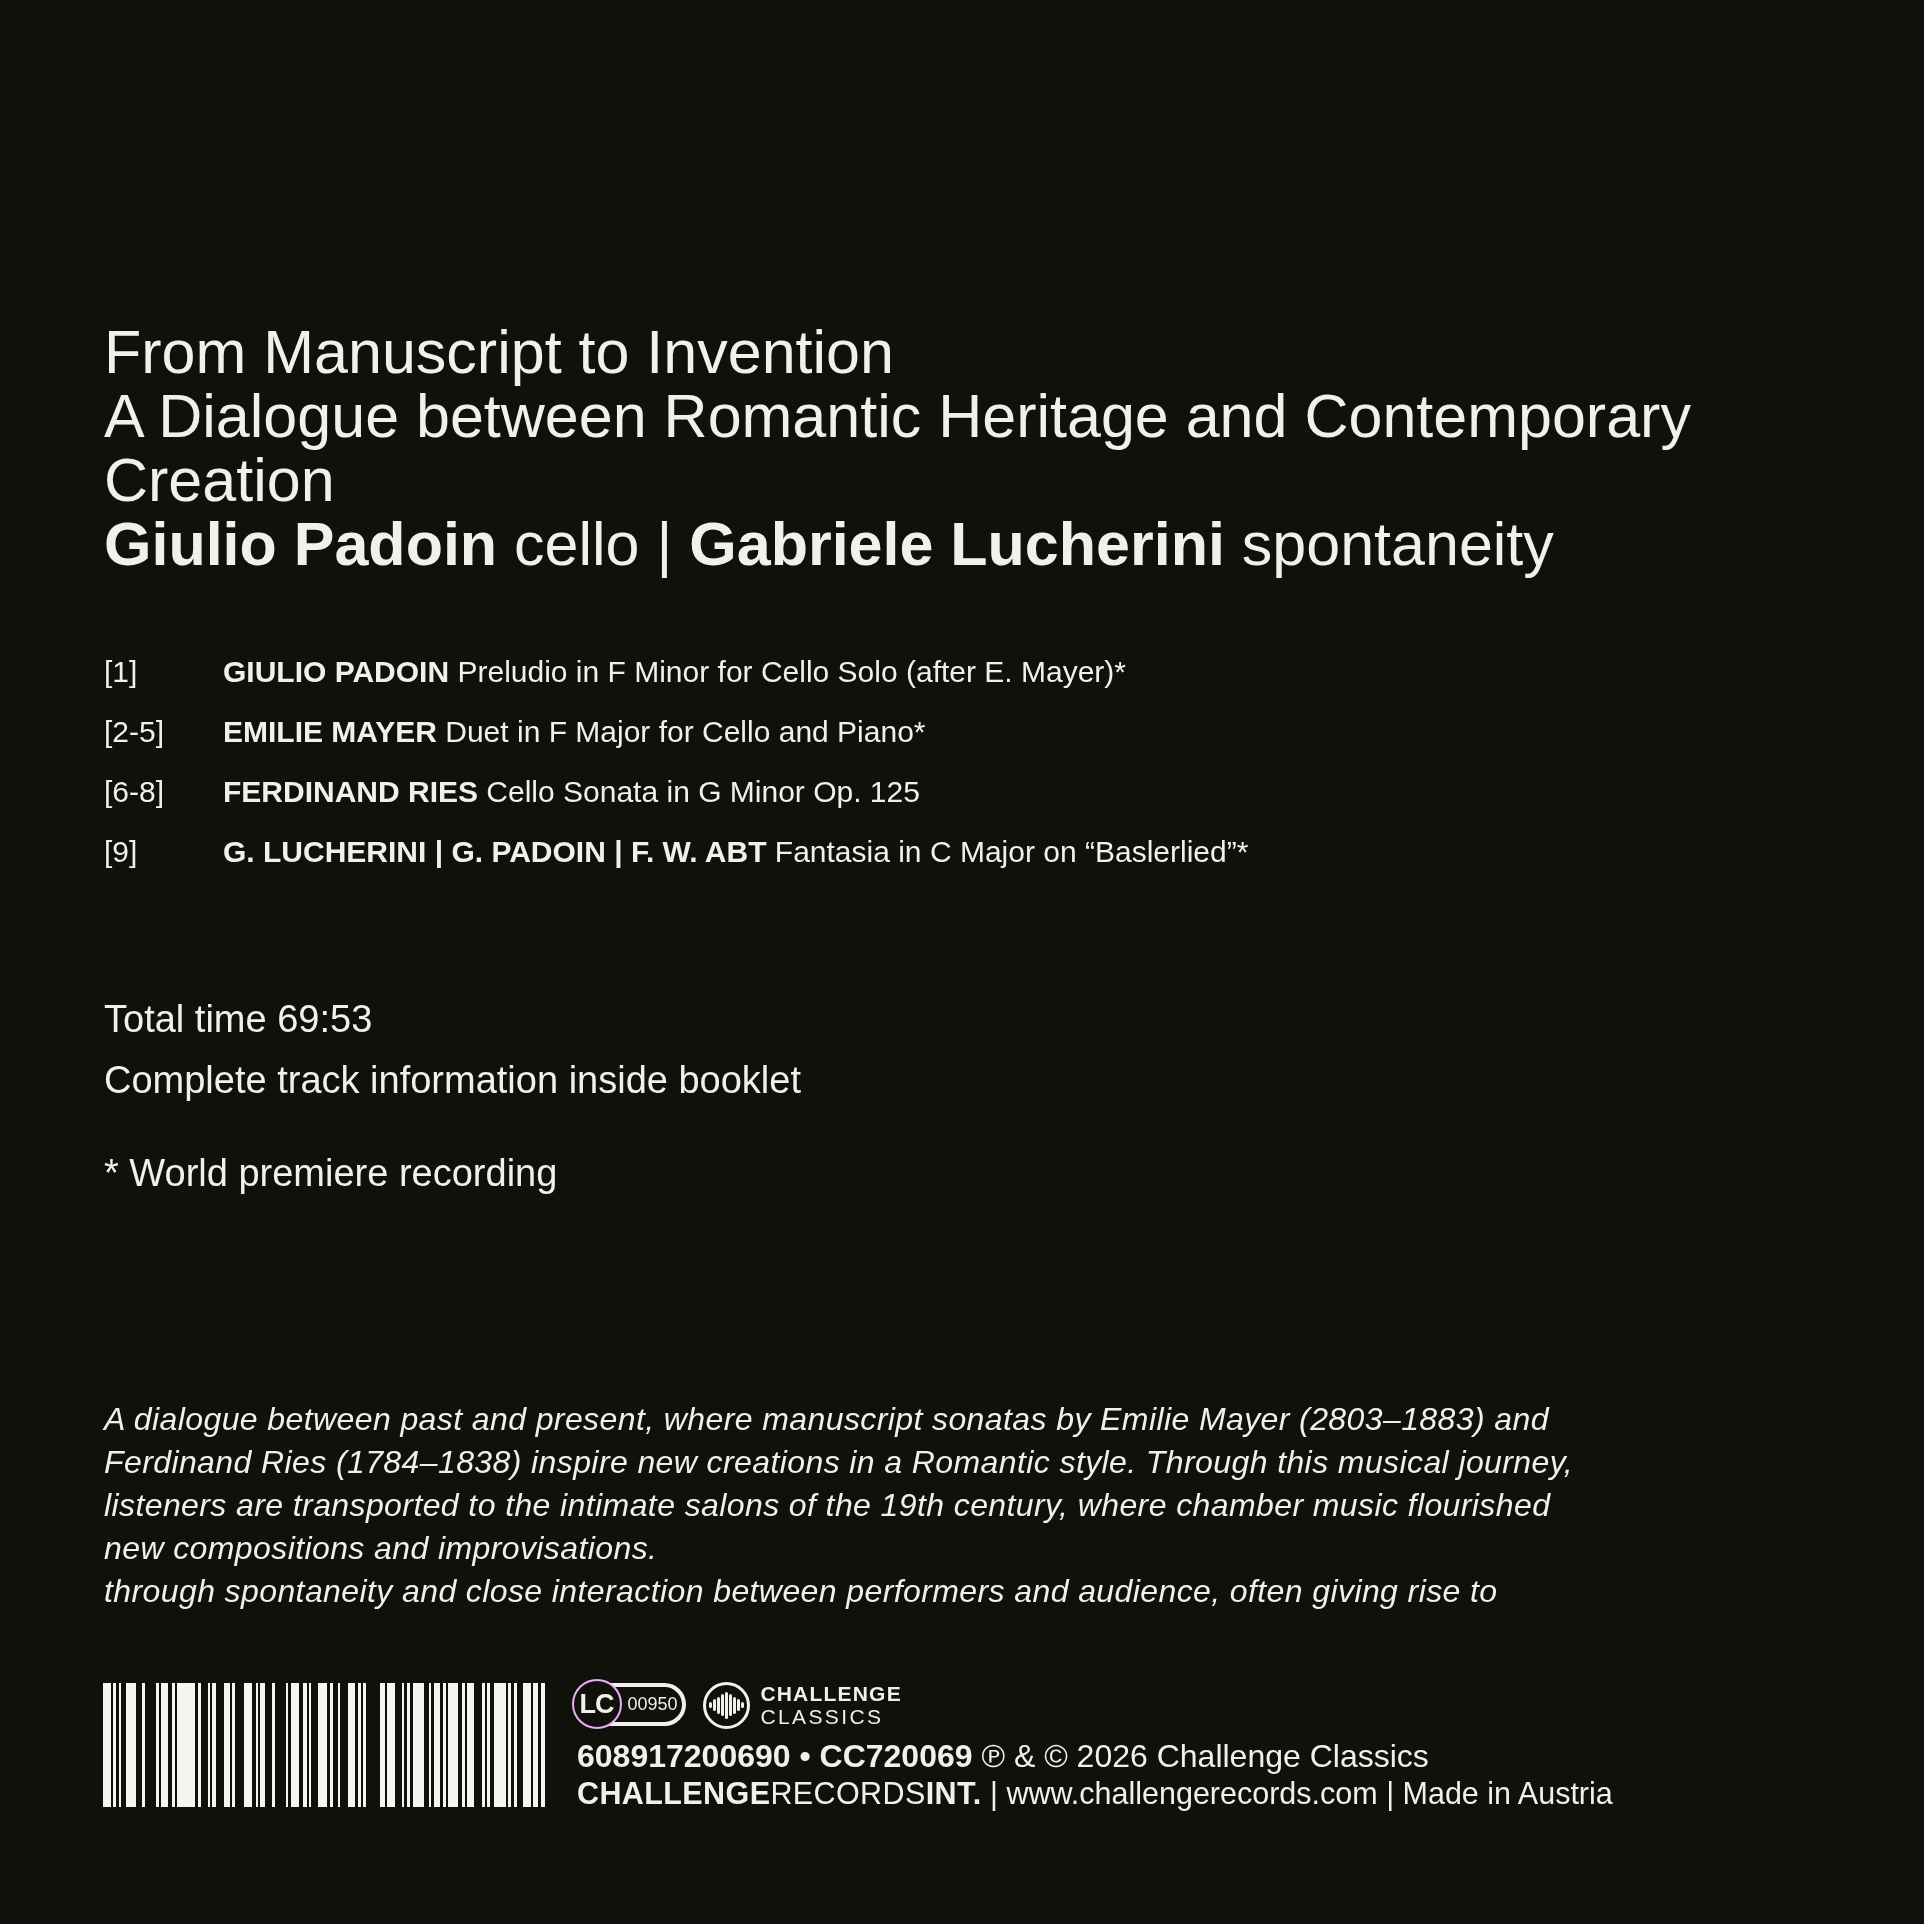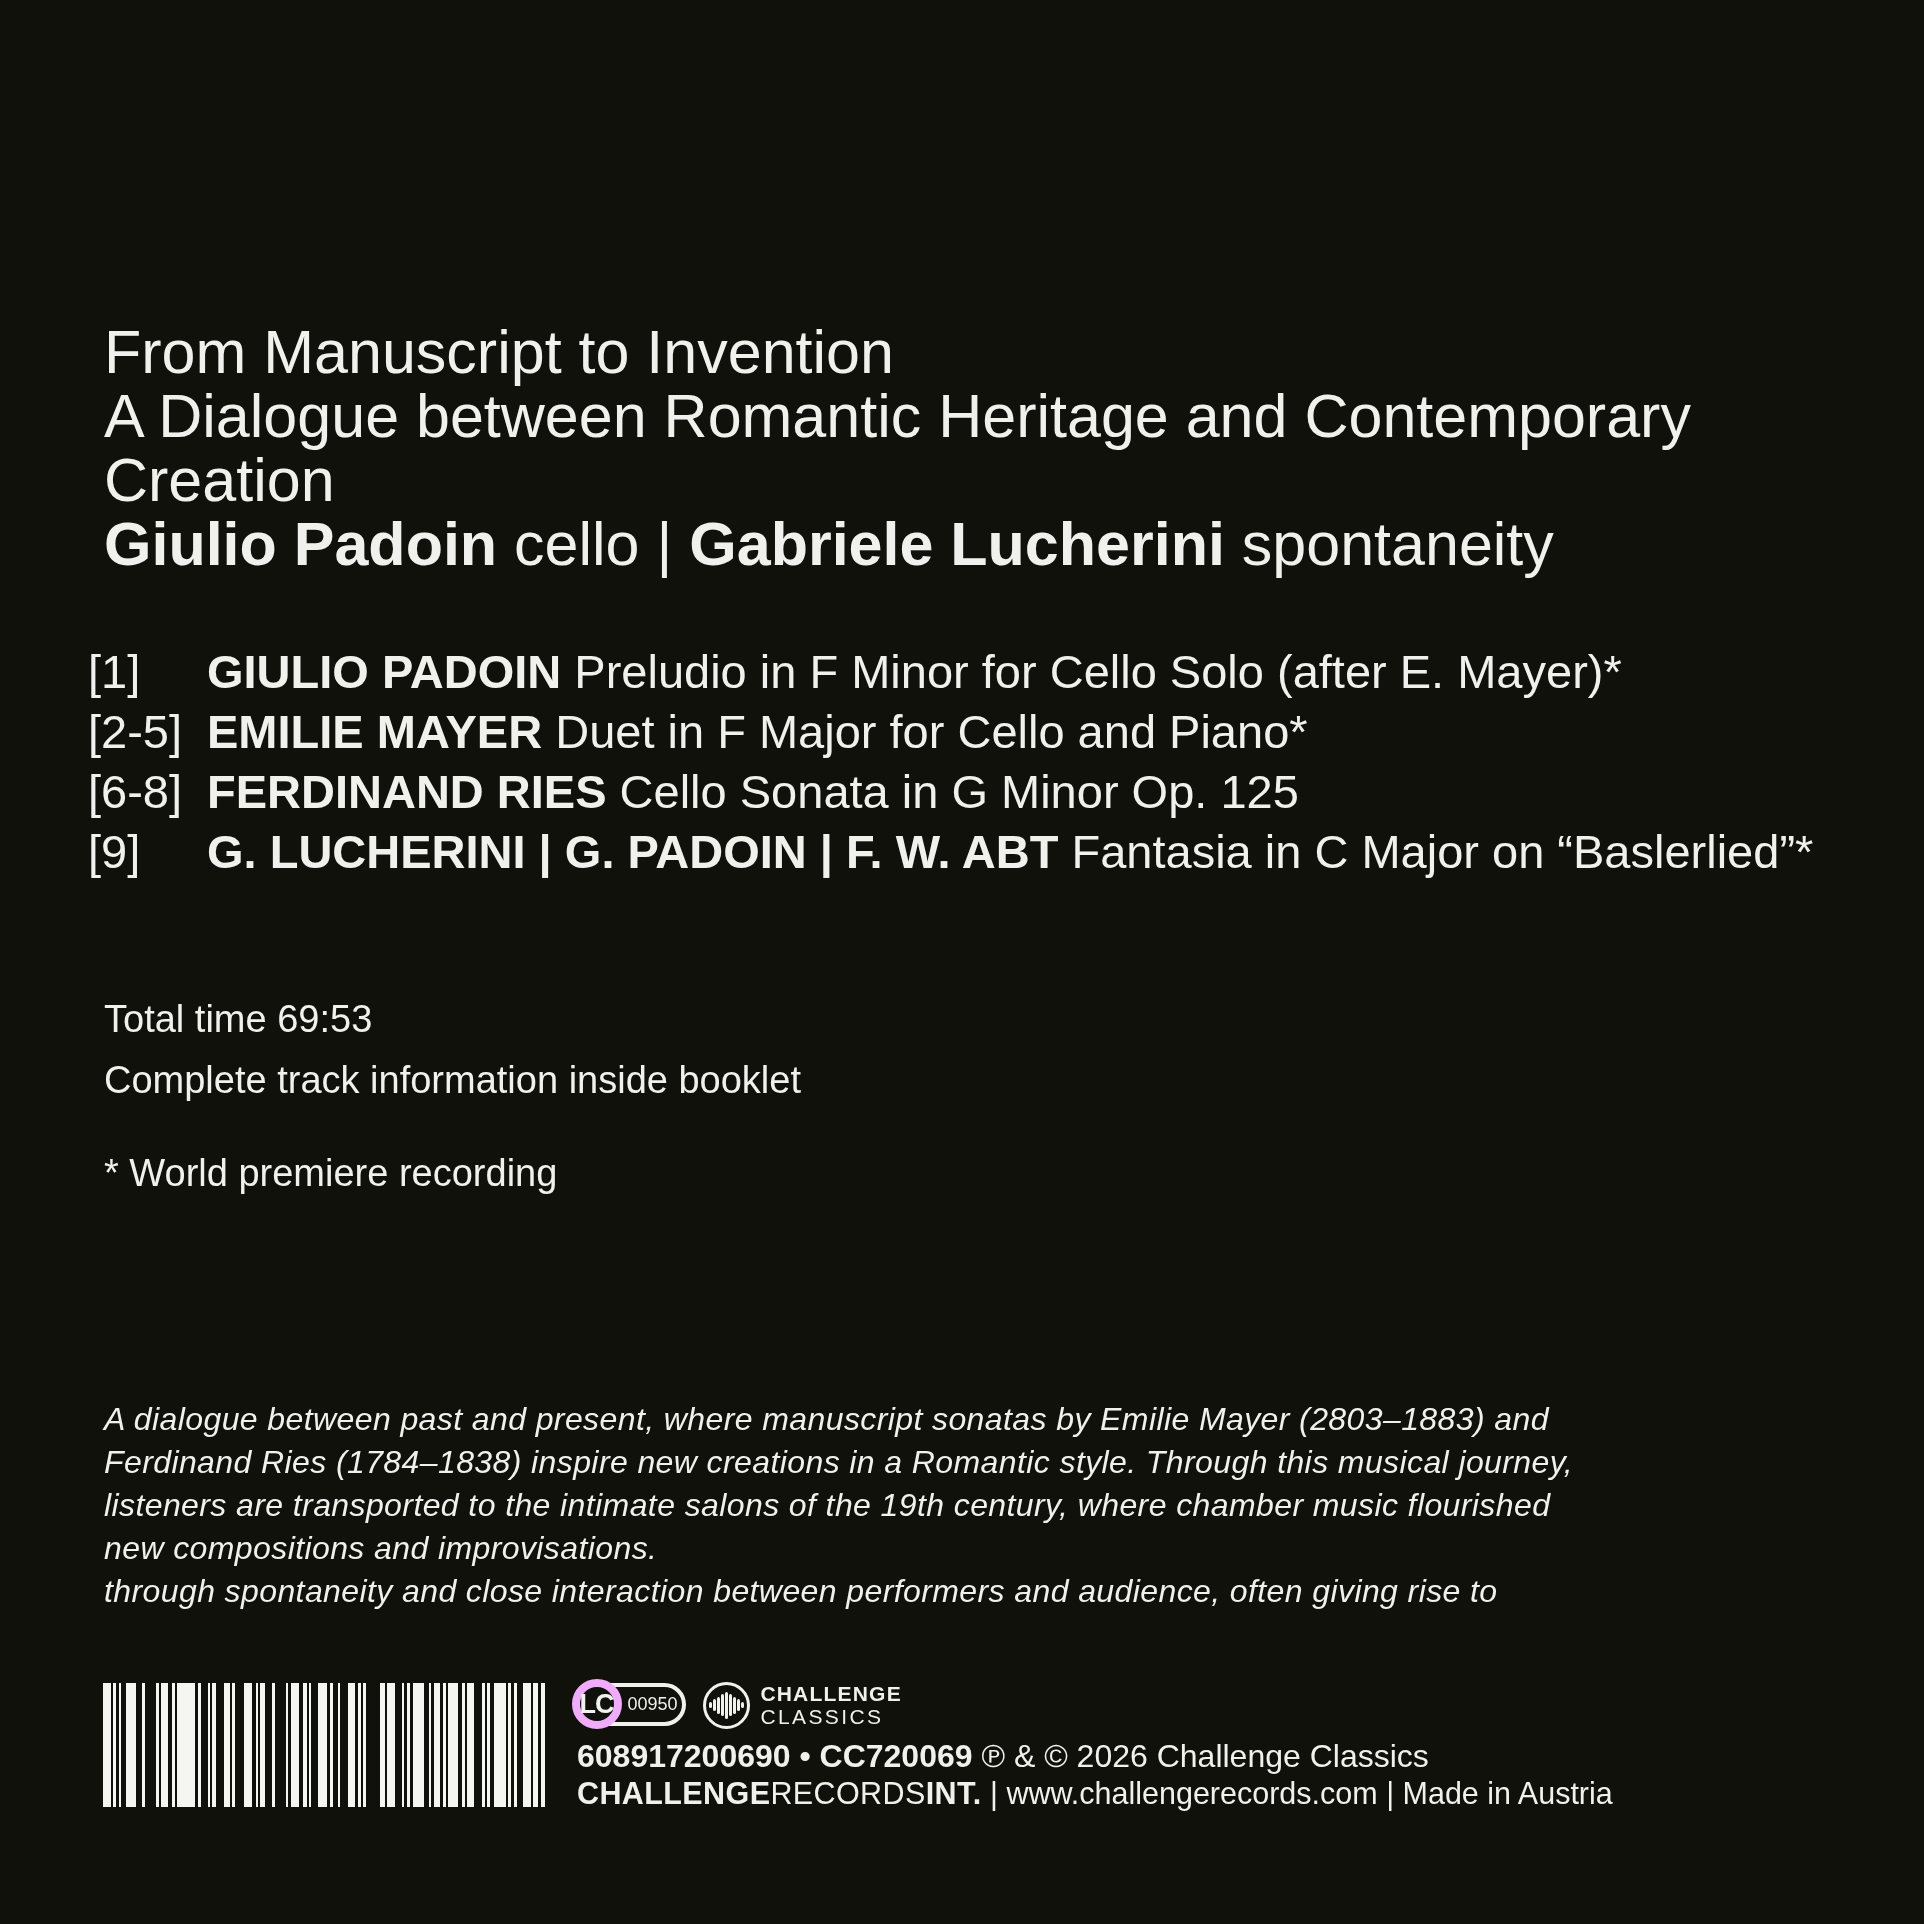--- a/index.html
+++ b/index.html
@@ -7,39 +7,39 @@
     position:relative;width:1925px;height:1925px;overflow:hidden;
     background:#10110b;color:#f0f0ec;
     font-family:"Liberation Sans","DejaVu Sans",sans-serif;
     -webkit-font-smoothing:antialiased;
   }
   .abs{position:absolute;}
   
   #header{left:104px;top:320px;line-height:64px;font-size:61px;font-weight:400;}
   #header .bold{font-weight:700;}
   
-  #tracklist{left:88px;top:642px;font-size:47px;}
+  #tracklist{left:104px;top:642px;font-size:30px;}
   .track-row{height:60px;line-height:60px;white-space:nowrap;}
   .track-num{display:inline-block;width:119px;font-weight:400;}
   .track-composer{font-weight:700;}
   .track-title{font-weight:400;}
   
   #info{left:104px;top:989px;font-size:38px;line-height:61px;}
   #premiere{left:104px;top:1153px;font-size:38px;line-height:40px;}
   
   #description{left:104px;top:1398px;font-size:32px;line-height:43px;font-style:italic;letter-spacing:0.4px;}
   
   #barcode{left:103px;top:1683px;width:456px;height:124px;display:flex;align-items:stretch;overflow:hidden;}
   #barcode span{flex:0 0 auto;height:100%;}
   #barcode .bc-bar{background:#f5f5f2;}
   #barcode .bc-gap{background:transparent;}
   
   #lc-badge{left:574px;top:1681px;width:114px;height:47px;}
   #lc-pill{position:absolute;left:0;top:1.6px;width:112px;height:43px;border:4px solid #f0f0ec;border-radius:24px;box-sizing:border-box;}
-  #lc-circle{position:absolute;left:-2.4px;top:-1.6px;width:50px;height:50px;border:8px solid #f0abfc;border-radius:50%;box-sizing:border-box;background:#10110b;display:flex;align-items:center;justify-content:center;font-size:27px;font-weight:700;letter-spacing:-0.8px;}
+  #lc-circle{position:absolute;left:-2.4px;top:-1.6px;width:50px;height:50px;border:2px solid #f0abfc;border-radius:50%;box-sizing:border-box;background:#10110b;display:flex;align-items:center;justify-content:center;font-size:27px;font-weight:700;letter-spacing:-0.8px;}
   #lc-number{position:absolute;left:48px;top:1.6px;width:61px;height:43px;display:flex;align-items:center;justify-content:center;font-size:18px;font-weight:400;letter-spacing:0px;}
   
   #cc-logo{left:703px;top:1681px;height:48px;display:flex;align-items:center;}
   #cc-circle{width:47px;height:47px;border:3.2px solid #f0f0ec;border-radius:50%;box-sizing:border-box;display:flex;align-items:center;justify-content:center;gap:1.6px;}
   #cc-circle span{display:block;width:2.4px;background:#f0f0ec;border-radius:1.6px;}
   #cc-circle span:nth-child(1){height:6.4px;}
   #cc-circle span:nth-child(2){height:11.2px;}
   #cc-circle span:nth-child(3){height:17px;}
   #cc-circle span:nth-child(4){height:22.5px;}
   #cc-circle span:nth-child(5){height:27px;}

